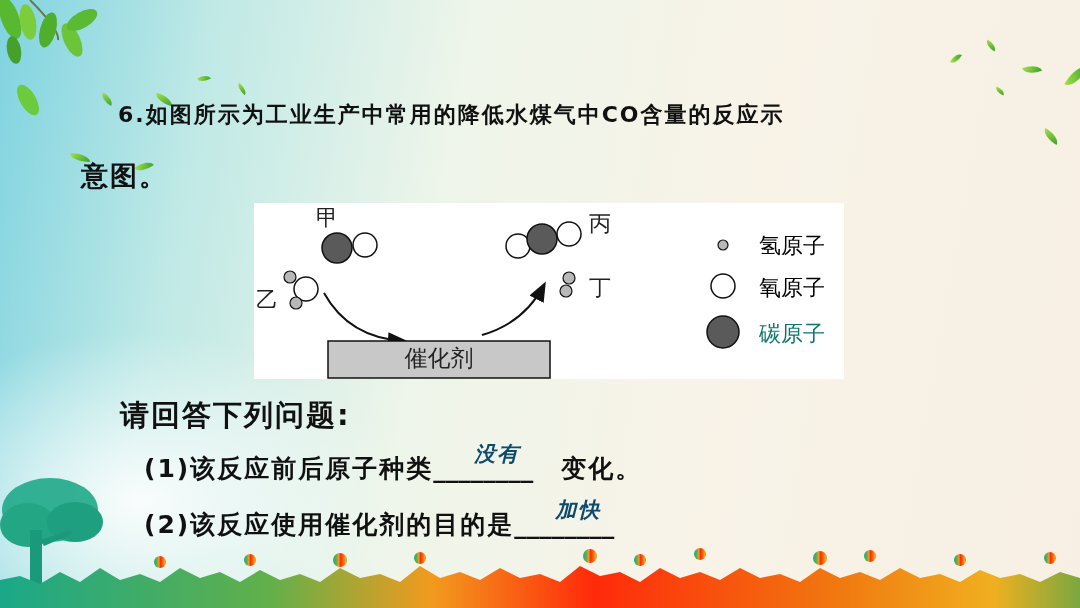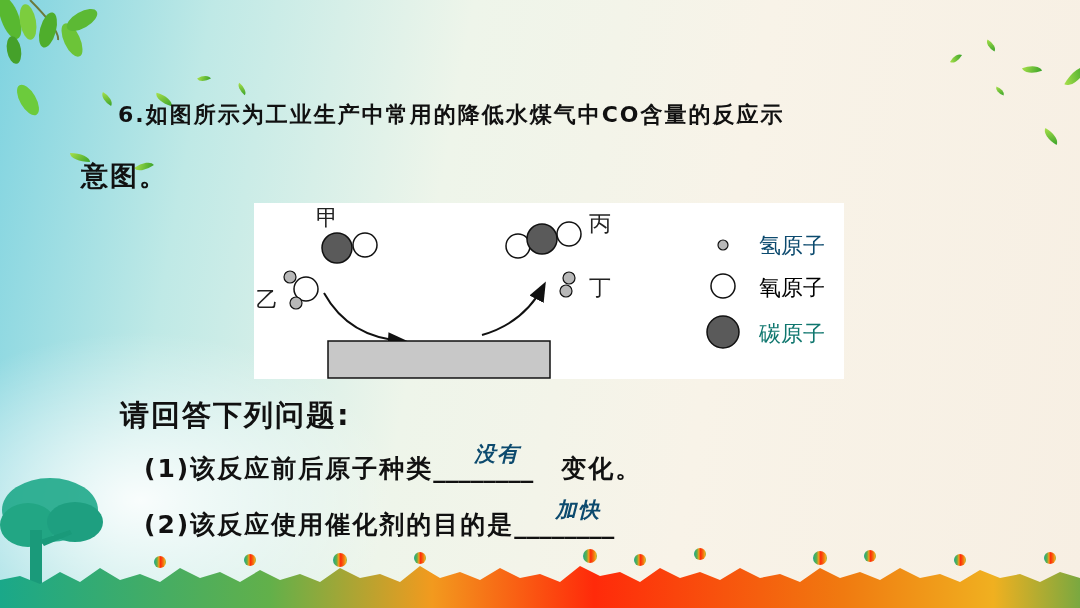--- a/index.html
+++ b/index.html
@@ -92,21 +92,22 @@
     <rect x="74" y="138" width="222" height="37" fill="#c8c8c8" stroke="#111" stroke-width="1.5"></rect>
 
     <circle cx="469" cy="42" r="5" fill="#b8b8b8" stroke="#111" stroke-width="1.2"></circle>
     <circle cx="469" cy="83" r="12" fill="#fff" stroke="#111" stroke-width="1.5"></circle>
     <circle cx="469" cy="129" r="16" fill="#5a5a5a" stroke="#111" stroke-width="1.5"></circle>
   </svg>
   <span style="position:absolute;left:62px;top:0;font-size:22px;color:#222;font-family:'DejaVu Serif',serif;">甲</span>
   <span style="position:absolute;left:2px;top:82px;font-size:22px;color:#222;font-family:'DejaVu Serif',serif;">乙</span>
   <span style="position:absolute;left:335px;top:6px;font-size:22px;color:#222;font-family:'DejaVu Serif',serif;">丙</span>
   <span style="position:absolute;left:335px;top:70px;font-size:22px;color:#222;font-family:'DejaVu Serif',serif;">丁</span>
-  <span style="position:absolute;left:505px;top:28px;font-size:22px;color:#0c4a6e;font-family:'DejaVu Serif',serif;">氢原子</span>
+  <span style="position:absolute;left:74px;top:140px;width:222px;text-align:center;font-size:23px;color:#222;font-family:'DejaVu Serif',serif;">催化剂</span>
+  <span style="position:absolute;left:505px;top:28px;font-size:22px;color:#000000;font-family:'DejaVu Serif',serif;">氢原子</span>
   <span style="position:absolute;left:505px;top:70px;font-size:22px;color:#000000;font-family:'DejaVu Serif',serif;">氧原子</span>
   <span style="position:absolute;left:505px;top:116px;font-size:22px;color:#0f766e;font-family:'DejaVu Serif',serif;">碳原子</span>
 </div>
 
 <div class="text prompt">请回答下列问题:</div>
 
 <div class="text sub sub1">
   <span>(1)该反应前后原子种类</span><span class="blank"><span class="line">________</span><span class="answer">没有</span></span><span>变化。</span>
 </div>
 

